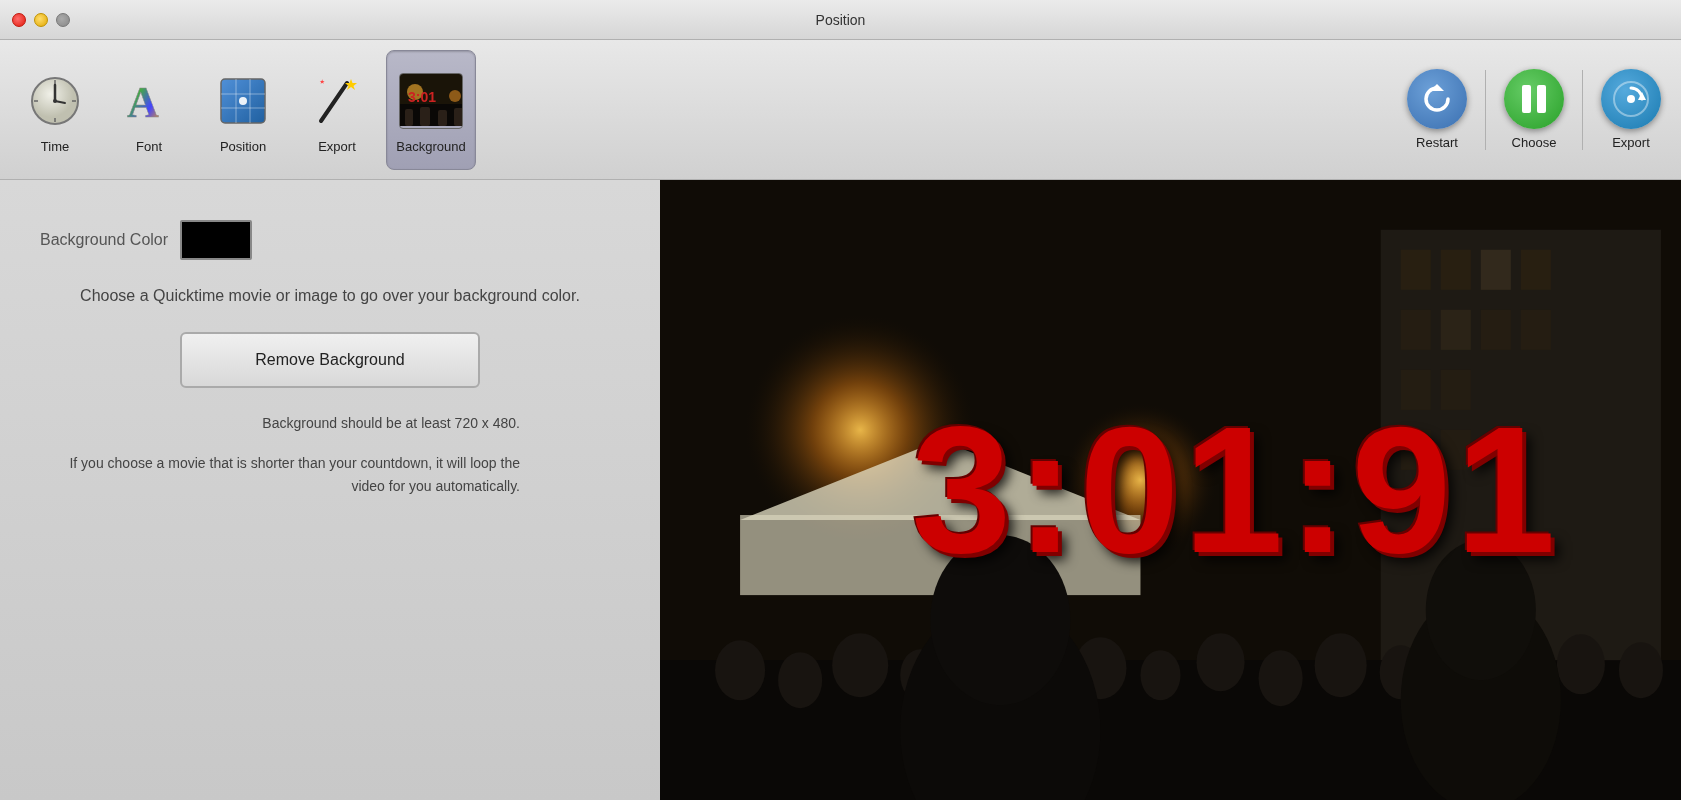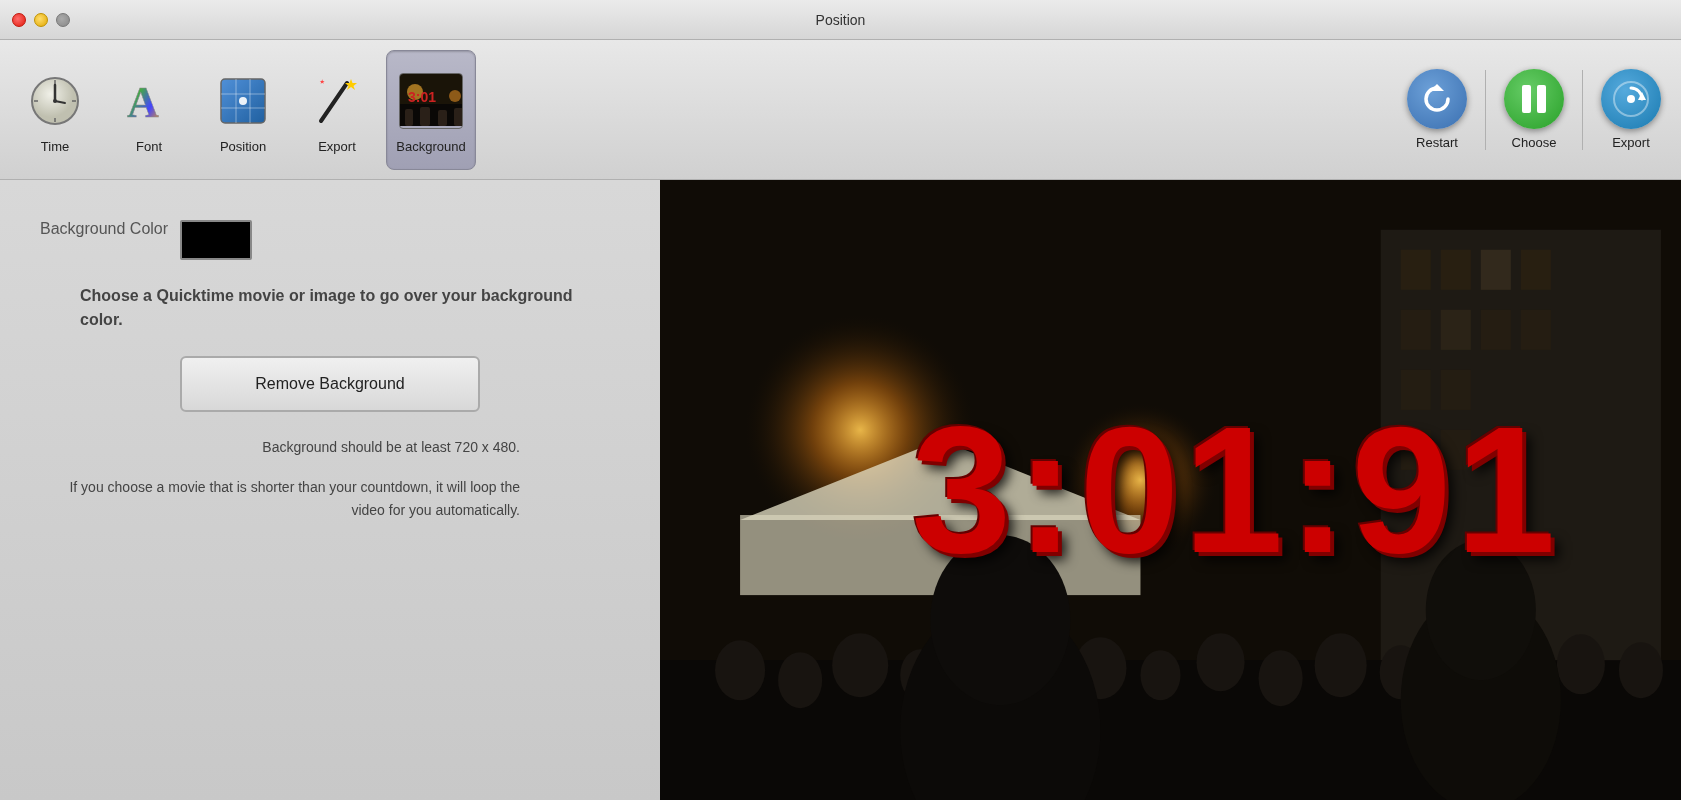--- a/index.html
+++ b/index.html
@@ -200,21 +200,21 @@
       min-width: 660px;
       background: linear-gradient(to bottom, #d8d8d8, #c8c8c8);
       padding: 30px 40px;
       display: flex;
       flex-direction: column;
       gap: 24px;
     }
 
     .bg-color-row {
       display: flex;
-      align-items: flex-start;
+      align-items: center;
       gap: 12px;
       margin-top: 10px;
     }
 
     .bg-color-label {
       font-size: 16px;
       color: #555;
     }
 
     .color-swatch {
@@ -226,21 +226,20 @@
       cursor: pointer;
     }
 
     .choose-text {
       font-size: 16px;
       color: #444;
       line-height: 1.5;
       text-align: left;
       max-width: 500px;
       align-self: center;
-      font-weight: bold;
     }
 
     .remove-bg-btn {
       align-self: center;
       width: 300px;
       height: 56px;
       background: linear-gradient(to bottom, #f0f0f0, #d8d8d8);
       border: 2px solid #aaa;
       border-radius: 6px;
       font-size: 16px;

